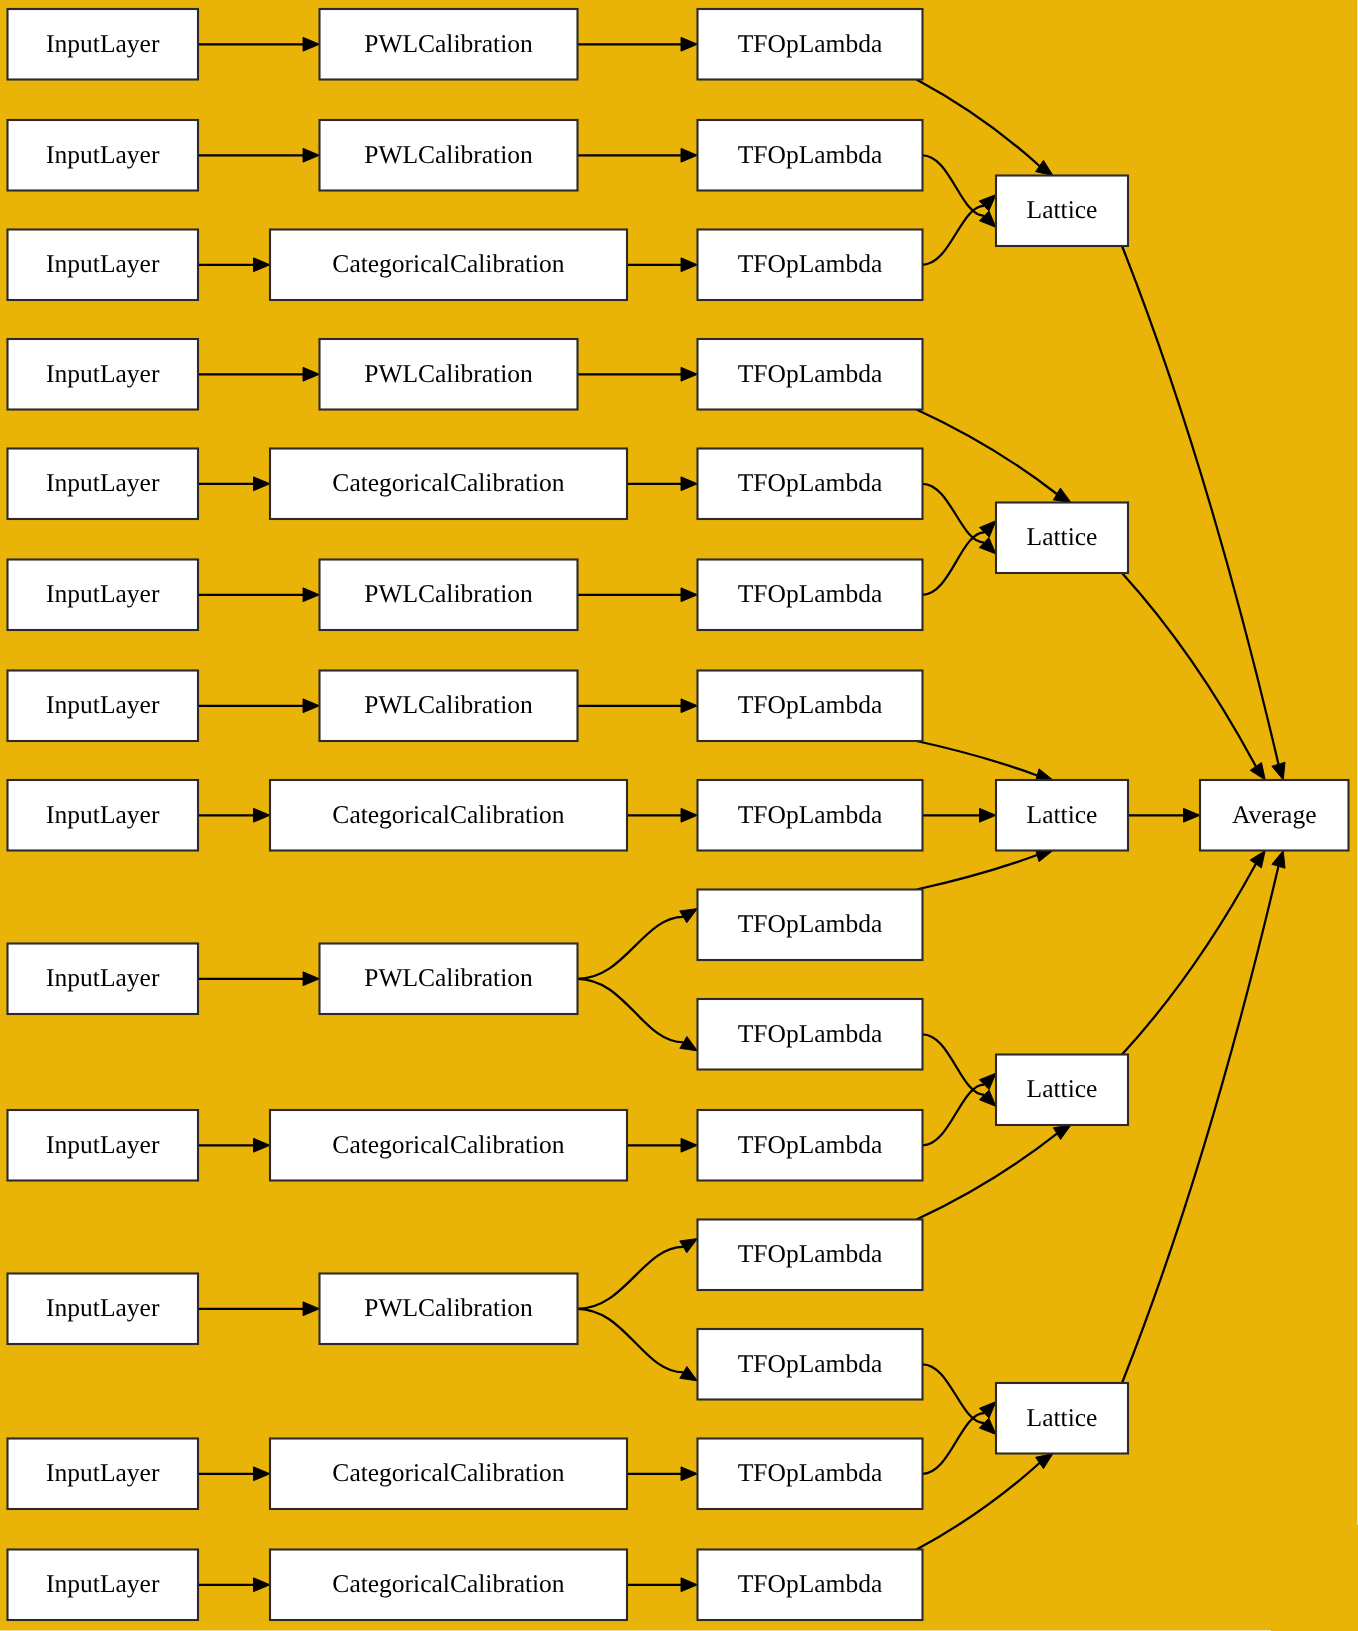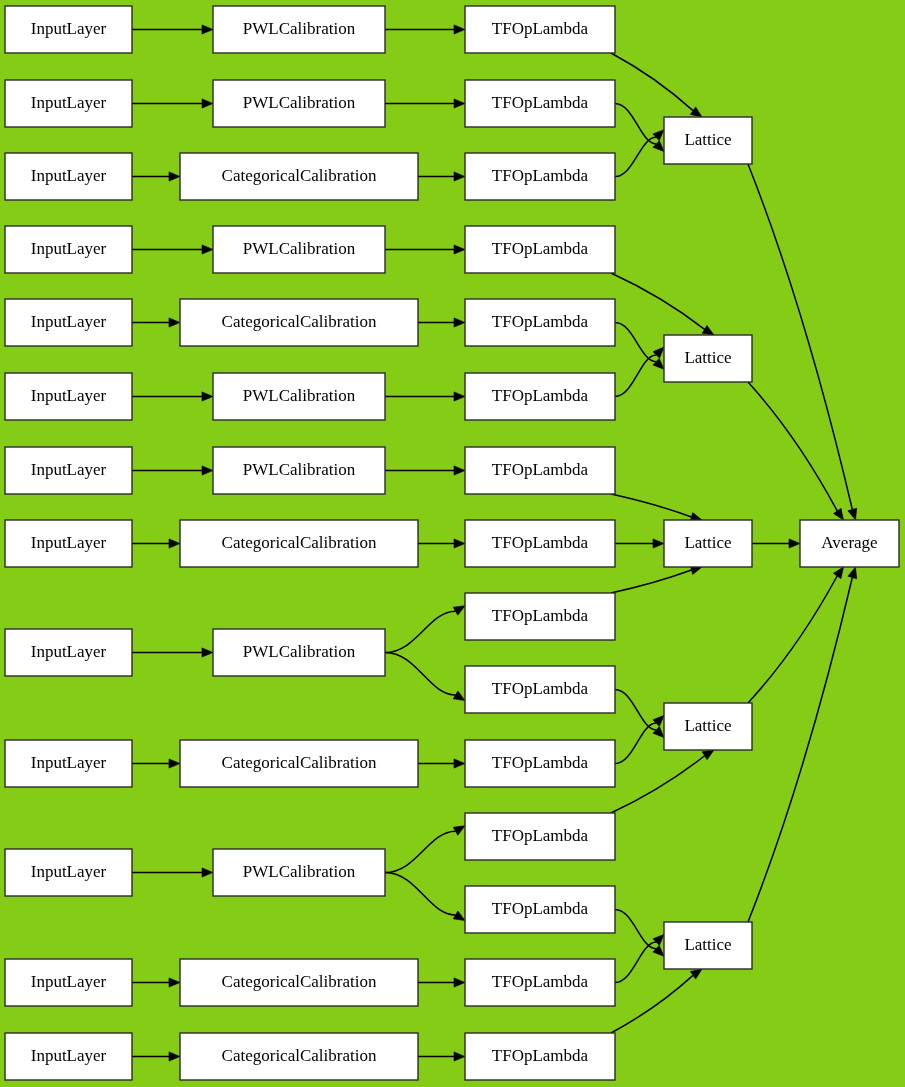--- a/index.html
+++ b/index.html
@@ -7,21 +7,21 @@
     padding: 0;
     background: #ffffff;
   }
   body {
     font-family: "Liberation Serif", "DejaVu Serif", serif;
   }
   #graph-root {
     position: relative;
     width: 905px;
     height: 1087px;
-    background: #84cc16;
+    background: #eab308;
     overflow: hidden;
   }
   svg.graph-canvas {
     display: block;
     width: 905px;
     height: 1087px;
   }
   .node-box {
     fill: #ffffff;
     stroke: #2b2b2b;

